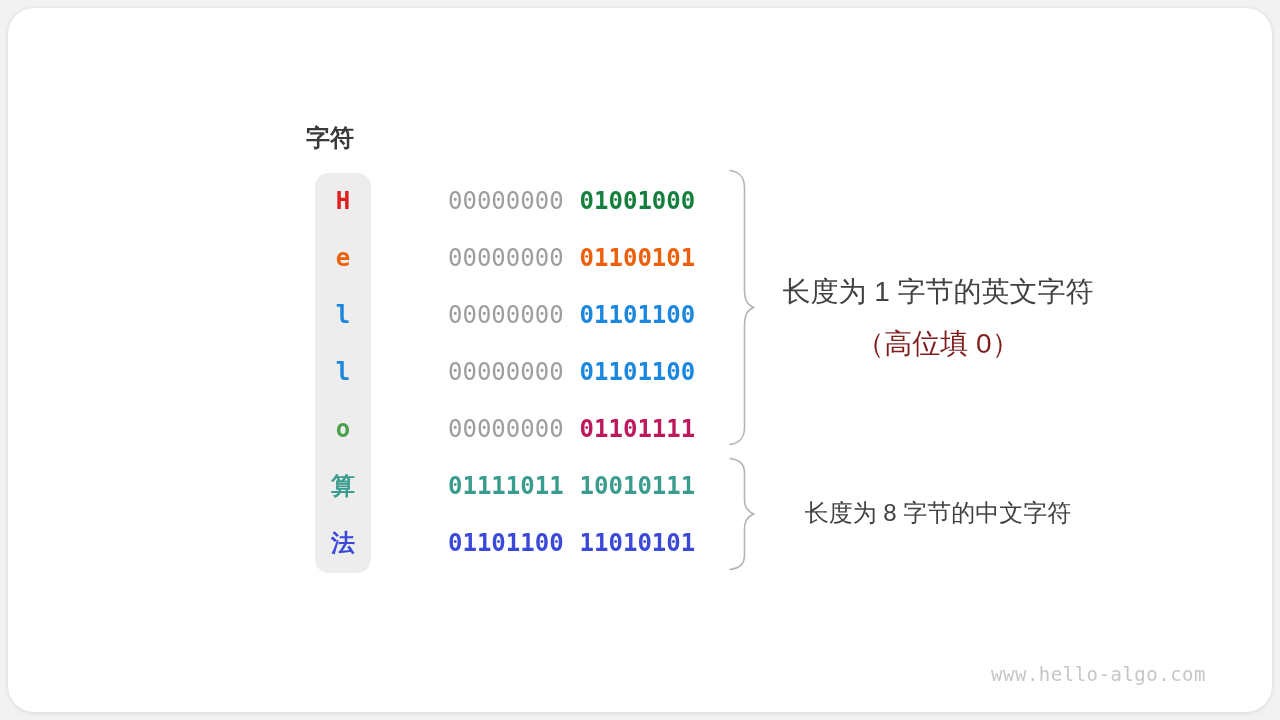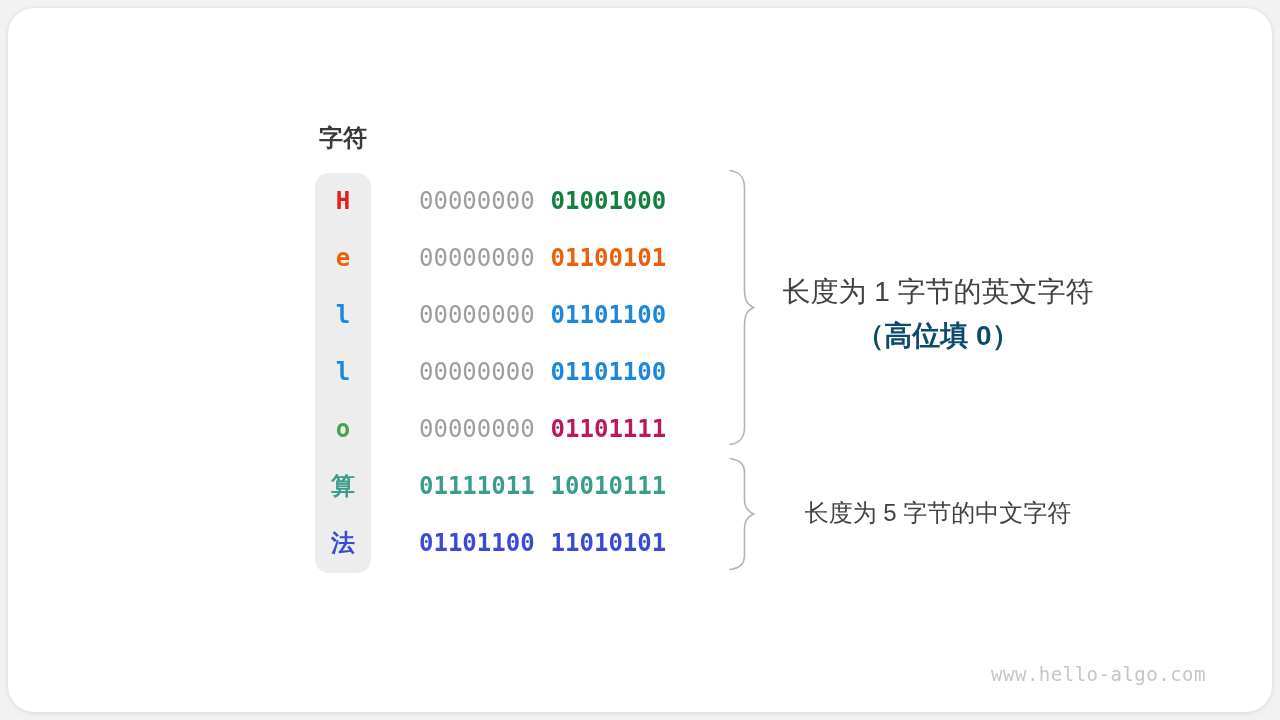--- a/index.html
+++ b/index.html
@@ -13,21 +13,21 @@
 
   .card {
     position: absolute;
     left: 8px; top: 8px; right: 8px; bottom: 8px;
     background: #ffffff;
     border-radius: 26px;
     box-shadow: 0 1px 5px rgba(0,0,0,0.10), 0 0 1px rgba(0,0,0,0.08);
   }
 
   .hdr-char {
-    position: absolute; left: 307px; top: 114px; width: 56px;
+    position: absolute; left: 294px; top: 114px; width: 56px;
     text-align: center; font-size: 24px; font-weight: bold; color: #3a3a3a;
   }
   .hdr-unicode {
     position: absolute; left: 428px; top: 113px; width: 262px;
     text-align: center; font-size: 24px; font-weight: bold; color: #3a3a3a;
     font-family: "DejaVu Sans Mono", "Liberation Mono", monospace;
   }
 
   .char-pill {
     position: absolute; left: 307px; top: 165px; width: 56px; height: 400px;
@@ -37,37 +37,37 @@
   .row {
     position: absolute; left: 307px; height: 57px;
     display: flex; align-items: center;
   }
   .row .char {
     width: 56px; text-align: center;
     font-family: "DejaVu Sans Mono", "Liberation Mono", monospace;
     font-size: 24px; font-weight: 700;
   }
   .row .bits {
-    margin-left: 48px; display: flex; gap: 16px;
+    margin-left: 77px; display: flex; gap: 16px;
     font-family: "DejaVu Sans Mono", "Liberation Mono", monospace;
     font-size: 24px;
   }
   .row .b1 { font-weight: 400; }
   .row.cjk .b1 { font-weight: 700; }
   .row .b2 { font-weight: 700; }
 
   .brace { position: absolute; left: 719px; }
   .brace svg { display: block; }
 
   .ann-1 {
     position: absolute; left: 768px; top: 266px; width: 324px;
     text-align: center; font-size: 28px; color: #414141; line-height: 1.3;
   }
   .ann-1 .sub {
-    margin-top: 8px; font-weight: bold; color: #0c4a6e;
+    margin-top: 16px; font-weight: normal; color: #7f1d1d;
   }
   .ann-2 {
     position: absolute; left: 768px; top: 489px; width: 324px;
     text-align: center; font-size: 24px; color: #414141;
   }
 
   .watermark {
     position: absolute; right: 66px; bottom: 27px;
     font-family: "DejaVu Sans Mono", "Liberation Mono", monospace;
     font-size: 19px; color: #c6c6c6; letter-spacing: 0.5px;
@@ -148,17 +148,17 @@
     <svg width="30" height="114" viewBox="0 0 30 114" fill="none">
       <path d="M3,1.5 C13,3 17.5,7 17.5,16 L17.5,43 C17.5,50 20,54 26.5,57 C20,60 17.5,64 17.5,71 L17.5,98 C17.5,107 13,111 3,112.5" stroke="#b4b4b4" stroke-width="1.6" stroke-linecap="round" fill="none"></path>
     </svg>
   </div>
 
   <div class="ann-1">
     <div>长度为 1 字节的英文字符</div>
     <div class="sub">（高位填 0）</div>
   </div>
 
-  <div class="ann-2">长度为 5 字节的中文字符</div>
+  <div class="ann-2">长度为 8 字节的中文字符</div>
 
   <div class="watermark">www.hello-algo.com</div>
 
 </div>
 
 </body></html>

